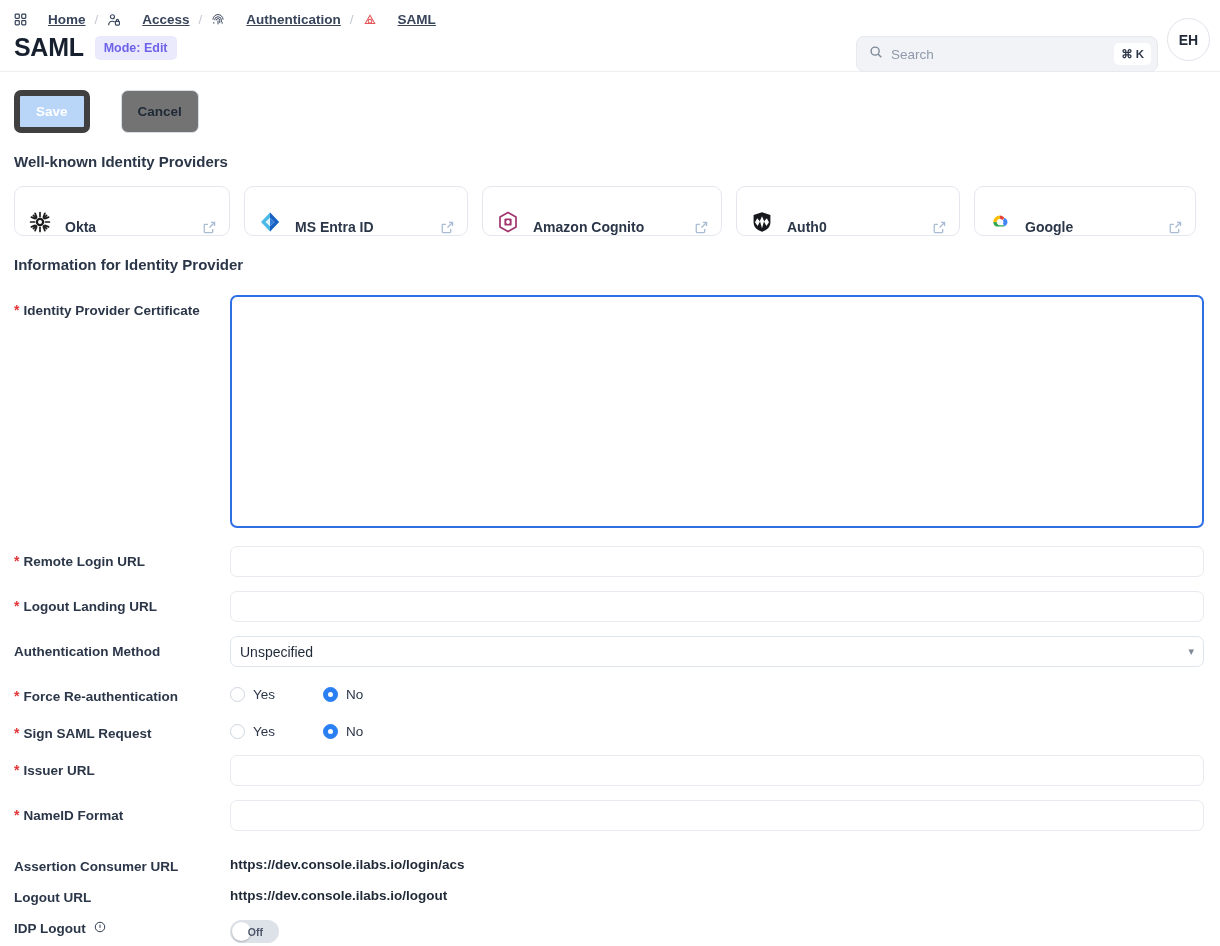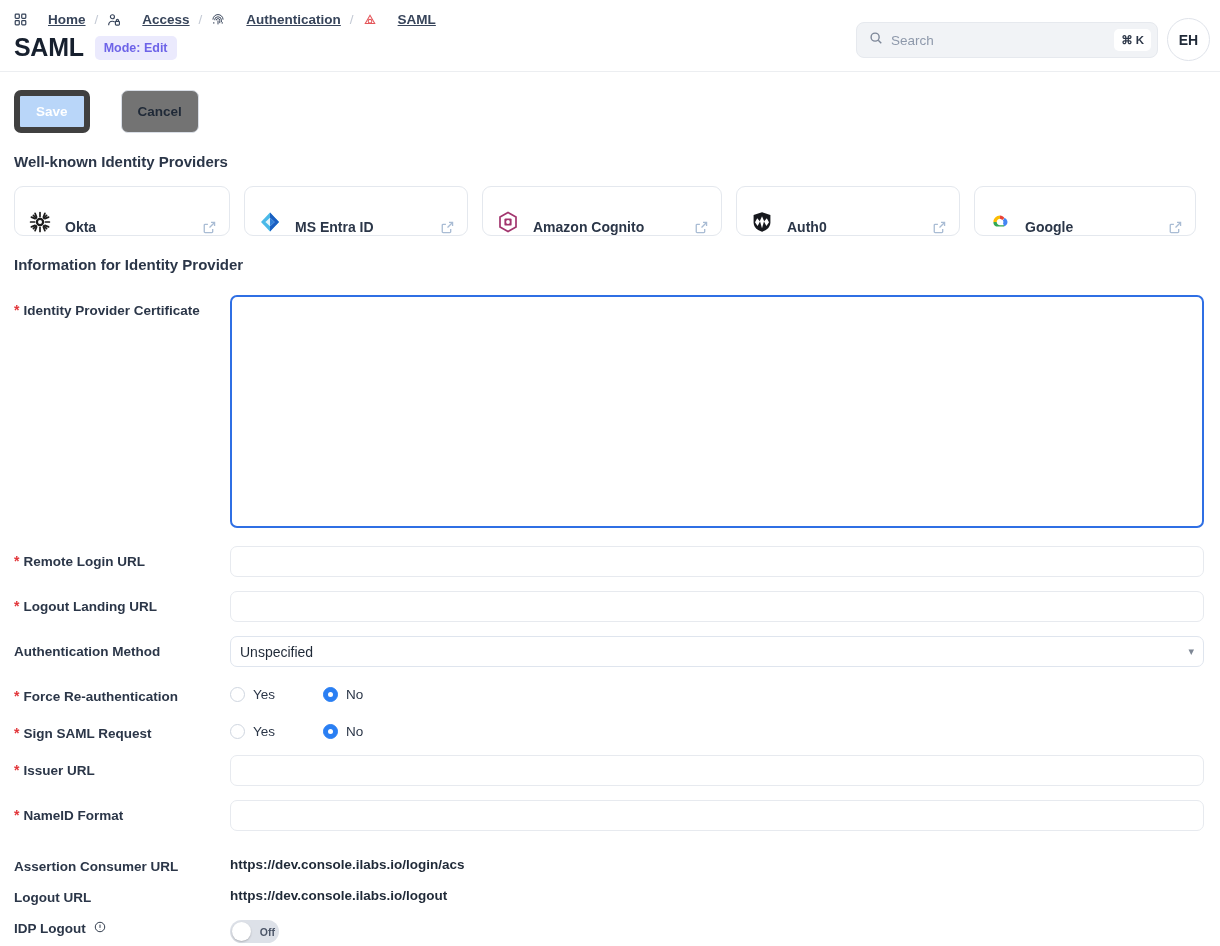--- a/index.html
+++ b/index.html
@@ -36,21 +36,21 @@
     font-size: 25px; font-weight: 700; color: #17202e;
     letter-spacing: -0.3px;
   }
   .mode-badge {
     background: #ebeafd; color: #6d63e8;
     font-size: 12.5px; font-weight: 600;
     padding: 5px 9px; border-radius: 5px;
   }
 
   .search-wrap {
-    position: absolute; right: 62px; top: 22px;
+    position: absolute; right: 62px; top: 36px;
     width: 302px; height: 36px;
     background: #f1f3f6; border: 1px solid #e6e9ee;
     border-radius: 8px;
     display: flex; align-items: center; gap: 8px;
     padding: 0 6px 0 12px;
   }
   .search-input {
     flex: 1; border: none; outline: none; background: transparent;
     font-size: 13.5px; color: #4a5568;
     font-family: "Liberation Sans", sans-serif;
@@ -165,21 +165,21 @@
     width: 49px; height: 23px; border-radius: 12px;
     background: #dde1e8; position: relative; cursor: pointer;
     display: flex; align-items: center; margin-top: 5px;
   }
   .toggle .knob {
     width: 19px; height: 19px; border-radius: 50%;
     background: #fff; position: absolute; left: 2px;
     box-shadow: 0 1px 2px rgba(0,0,0,.22);
   }
   .toggle .tlabel {
-    position: absolute; right: 4px; font-size: 10.5px;
+    position: absolute; right: 16px; font-size: 10.5px;
     color: #4c5668; font-weight: 600;
   }
   .info-ico { margin-left: 4px; display: inline-flex; align-items: center; }
 </style>
 </head>
 <body>
 
 <div class="topbar">
 
   <div class="breadcrumb">

